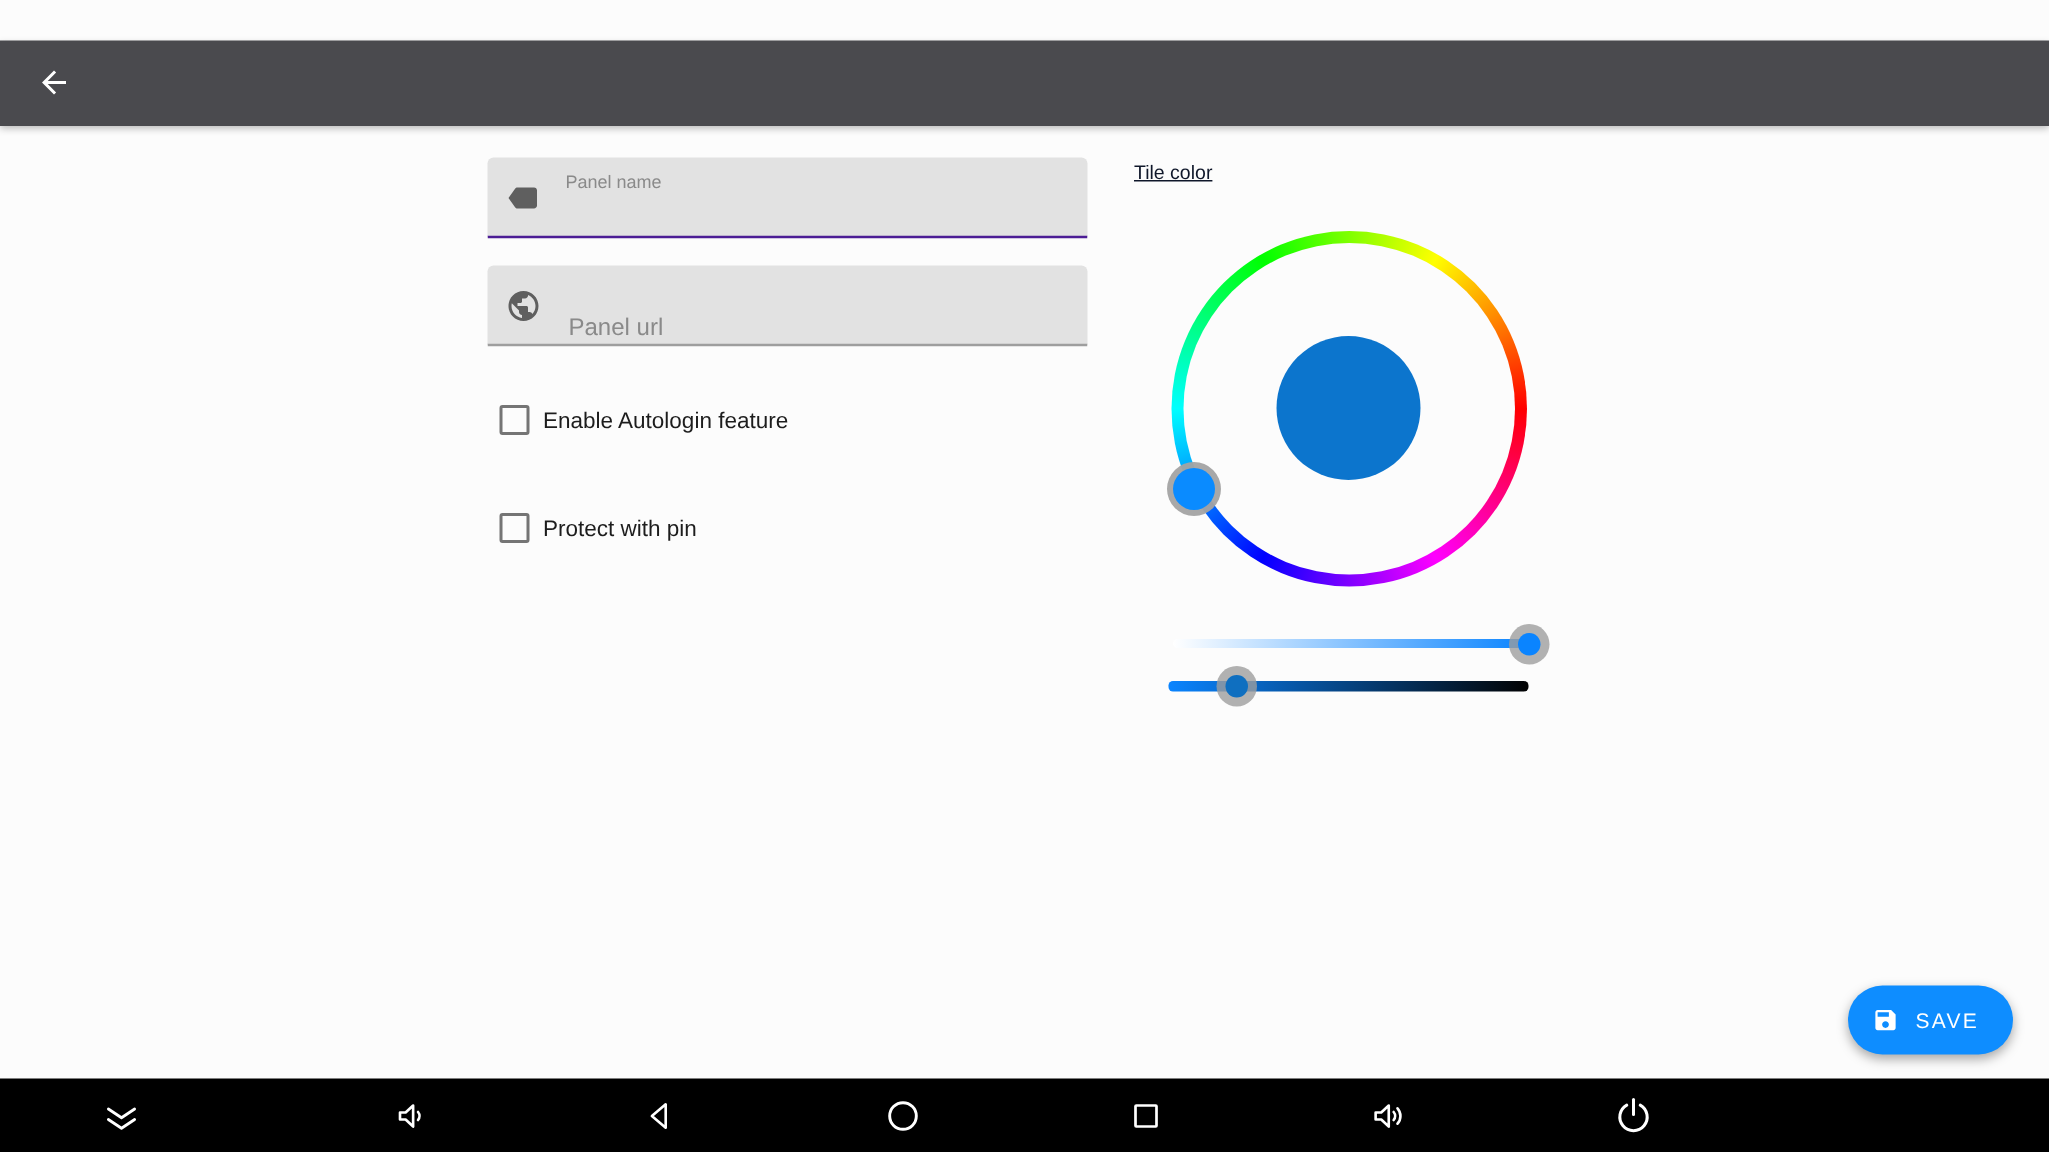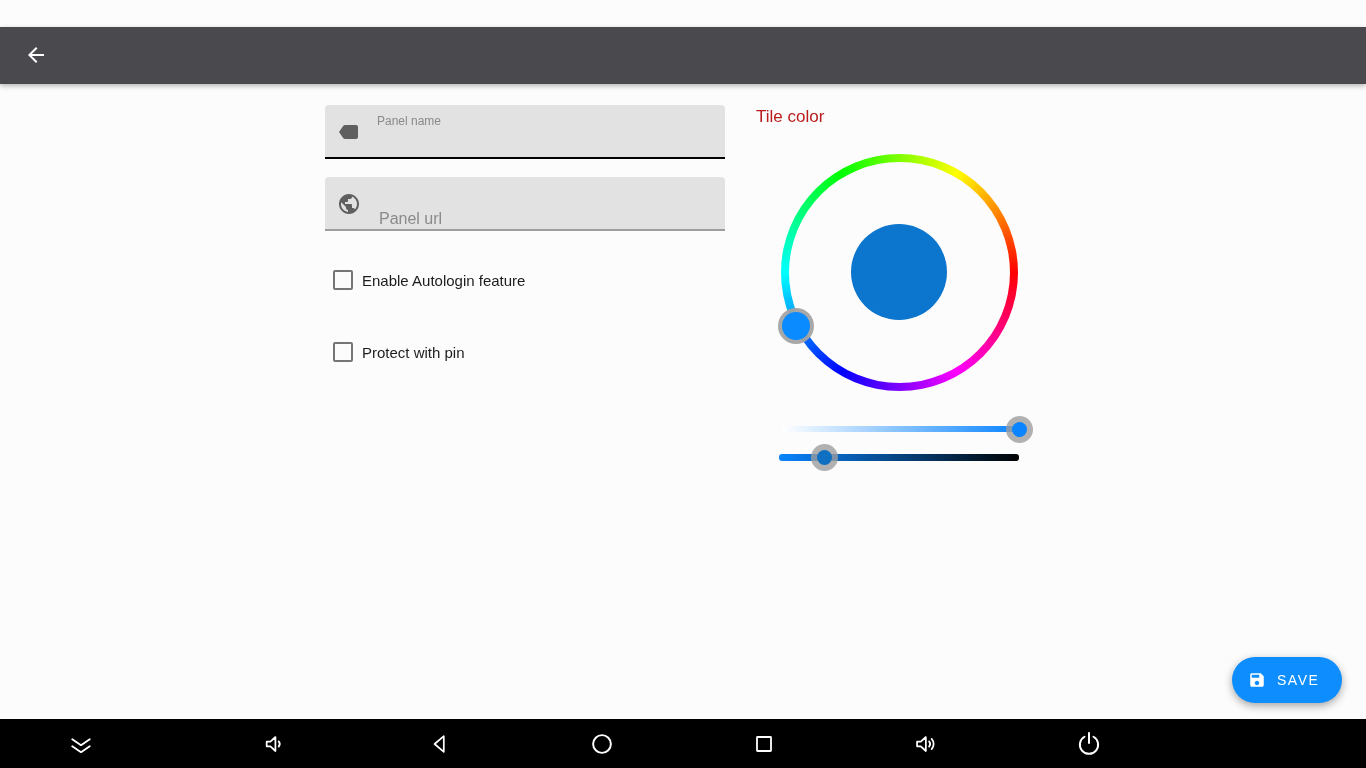--- a/index.html
+++ b/index.html
@@ -7,36 +7,36 @@
     font-family:"Liberation Sans",sans-serif;background:#fcfcfc;}
   
   .status-bar{position:absolute;left:0;top:0;width:1366px;height:27px;background:#3700b3;}
   .status-time{position:absolute;right:10px;top:0;line-height:27px;font-size:14px;font-weight:700;color:rgba(0,0,0,0.42);}
   .nosim{position:absolute;right:58px;top:5px;width:17px;height:17px;}
   
   .app-bar{position:absolute;left:0;top:27px;width:1366px;height:57px;background:#4a4a4e;box-shadow:0 2px 5px rgba(0,0,0,0.28);}
   .back-btn{position:absolute;left:12px;top:4px;width:48px;height:48px;display:flex;align-items:center;justify-content:center;border-radius:50%;cursor:pointer;}
   
   .tfield{position:absolute;width:400px;height:54px;background:#e2e2e2;border-radius:4px 4px 0 0;box-sizing:border-box;}
-  .tfield.name{left:325px;top:105px;border-bottom:2px solid #000000;}
+  .tfield.name{left:325px;top:105px;border-bottom:2px solid #4c1d95;}
   .tfield.url{left:325px;top:177px;border-bottom:2px solid #9e9e9e;}
   .tfield .ficon{position:absolute;left:12px;top:15px;width:24px;height:24px;}
   .float-label{position:absolute;left:52px;top:9px;font-size:12px;color:#8a8a8a;}
   .tfield input{position:absolute;left:52px;background:transparent;border:none;outline:none;font-size:16px;color:#212121;font-family:"Liberation Sans",sans-serif;width:330px;}
   .tfield.name input{top:24px;height:24px;}
   .tfield.url input{top:15px;height:52px;}
   .tfield.url input::placeholder{color:#8a8a8a;opacity:1;}
   
   .cb-row{position:absolute;left:333px;display:flex;align-items:center;cursor:pointer;}
   .cb-row.first{top:270px;text-align:center;}
   .cb-row.second{top:342px;}
   .cb-box{width:16px;height:16px;border:2px solid #757575;border-radius:2px;background:transparent;}
   .cb-label{margin-left:9px;font-size:15px;color:#1d1d1d;}
   
-  .tile-color-label{position:absolute;left:756px;top:107px;font-size:17px;color:#b91c1c;}
+  .tile-color-label{position:absolute;left:756px;top:107px;font-size:13px;color:#0f172a;text-decoration:underline;}
   .hue-ring{position:absolute;left:781px;top:154px;width:237px;height:237px;border-radius:50%;
     background:conic-gradient(from 90deg,#f00,#f0f 60deg,#00f 120deg,#0ff 180deg,#0f0 240deg,#ff0 300deg,#f00 360deg);cursor:pointer;}
   .hue-inner{position:absolute;left:789px;top:162px;width:221px;height:221px;border-radius:50%;background:#fcfcfc;}
   .color-preview{position:absolute;left:851px;top:224px;width:96px;height:96px;border-radius:50%;background:#0c75cd;}
   .hue-handle{position:absolute;left:778px;top:308px;width:36px;height:36px;border-radius:50%;background:rgba(163,163,163,0.95);cursor:grab;}
   .hue-handle .dot{position:absolute;left:4px;top:4px;width:28px;height:28px;border-radius:50%;background:#0a8bff;}
   .slider-track{position:absolute;height:6px;border-radius:3px;cursor:pointer;}
   .sat-track{left:782px;top:426px;width:237px;background:linear-gradient(to right,#ffffff,#0a84ff);}
   .val-track{left:779px;top:454px;width:240px;height:7px;background:linear-gradient(to right,#0a84ff,#020202);}
   .slider-handle{position:absolute;width:27px;height:27px;border-radius:50%;background:rgba(158,158,158,0.8);cursor:grab;}

